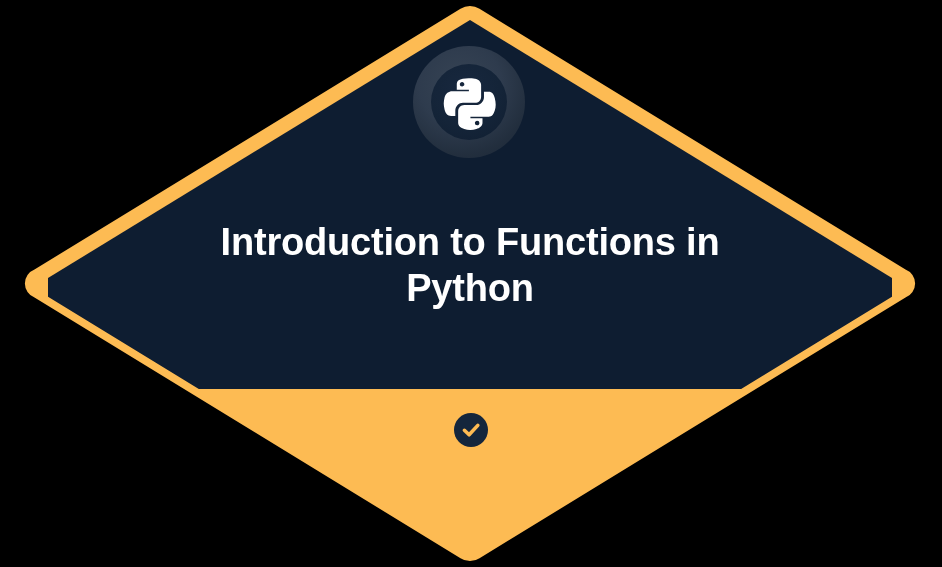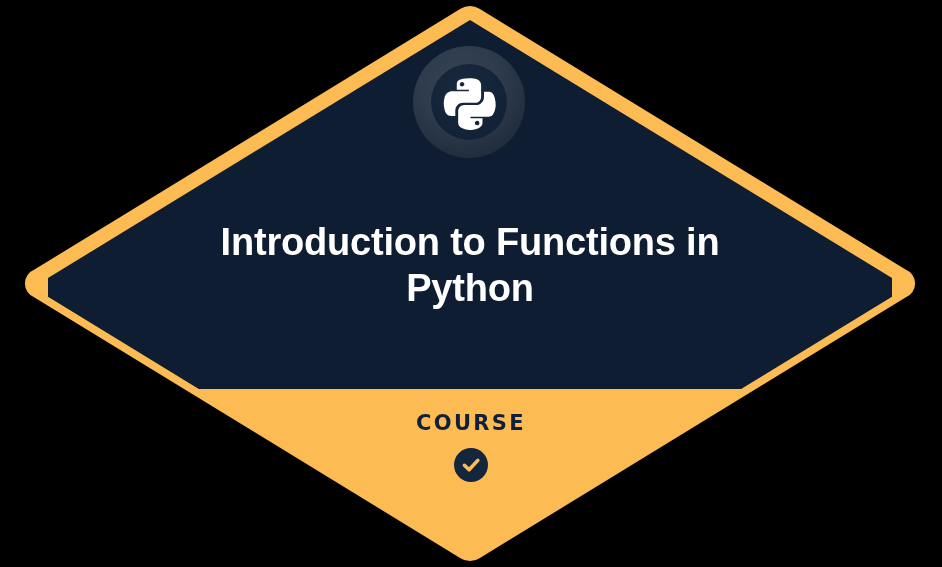--- a/index.html
+++ b/index.html
@@ -166,21 +166,20 @@
         <path fill="#ffffff" d="M54.3 8.2c-4.1 0-8 .36-11.4 1-10.1 1.8-11.9 5.5-11.9 12.4v9.1h23.8v3H22.1c-7 0-13.1 4.2-15 12.2-2.2 9.2-2.3 14.9 0 24.5 1.7 7.1 5.8 12.2 12.8 12.2h8.2V71.7c0-8 6.9-15 15-15h23.7c6.7 0 12-5.5 12-12.2V21.6c0-6.5-5.5-11.4-12-12.4-4.1-.7-8.4-1-12.5-1zM41.4 15.5c2.5 0 4.5 2 4.5 4.6 0 2.5-2 4.5-4.5 4.5a4.5 4.5 0 0 1-4.5-4.5c0-2.6 2-4.6 4.5-4.6z"></path>
         <path fill="#ffffff" d="M84.4 33.7V45.5c0 8.4-7.1 15.4-15 15.4H45.7c-6.6 0-12 5.6-12 12.2v22.9c0 6.5 5.7 10.3 12 12.2 7.6 2.2 14.9 2.6 23.8 0 6-1.7 12-5.2 12-12.2v-9.2H57.8v-3H93.6c7 0 9.6-4.8 12-12.2 2.5-7.5 2.4-14.8 0-24.5-1.7-6.9-5-12.2-12-12.2h-9.2zM71 91.7a4.5 4.5 0 0 1 4.5 4.5c0 2.6-2 4.6-4.5 4.6a4.6 4.6 0 0 1-4.5-4.6c0-2.5 2-4.5 4.5-4.5z"></path>
       </svg>
     </div>
 
     <div class="title-block">
       <h1 class="course-title">Introduction to Functions in Python</h1>
     </div>
 
     <div class="status-block">
-      <span class="status-line">COURSE</span>
       <div class="check-wrap">
         <svg viewBox="0 0 34 34" width="34" height="34" aria-hidden="true">
           <circle cx="17" cy="17" r="17" fill="#14263C"></circle>
           <path d="M10.4 17.3 L15.1 21.8 L23.8 12.4" fill="none" stroke="#FDBB53" stroke-width="3.6" stroke-linecap="round" stroke-linejoin="round"></path>
         </svg>
       </div>
     </div>
 
   </div>
 </div>

